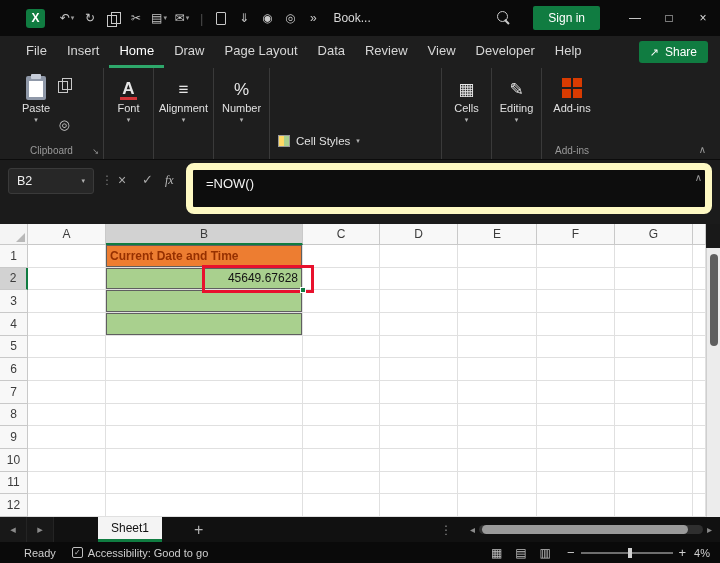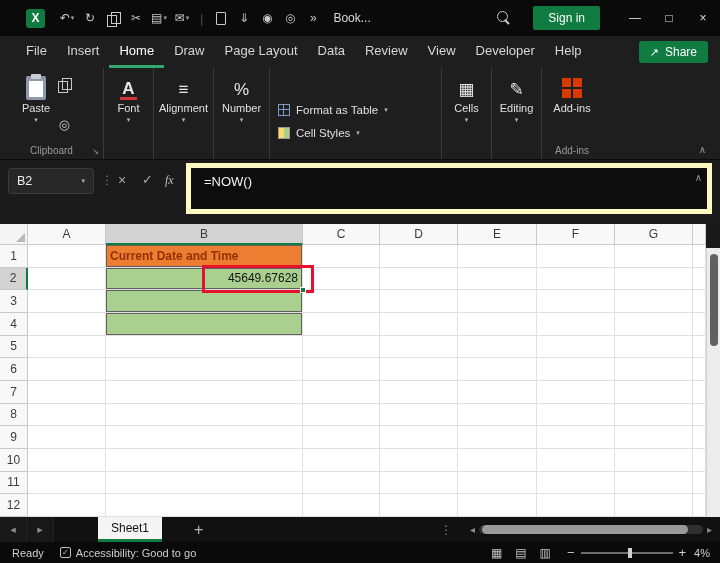--- a/index.html
+++ b/index.html
@@ -49,39 +49,39 @@
   .g-clip .bigbtn { left:14px; right:auto; width:44px; }
   .paste-icon { position:relative; width:20px; height:24px; background:#8f98a8; border-radius:2px; }
   .paste-icon::before { content:""; position:absolute; left:5px; top:-2px; width:10px; height:5px; background:#c6ccd8; border-radius:1px; }
   .paste-icon::after { content:""; position:absolute; left:3px; top:5px; width:14px; height:16px; background:#fff; }
   .clip-small { position:absolute; left:58px; top:10px; display:flex; flex-direction:column; gap:26px; align-items:center; }
   .brush { color:#c9c9c9; font-size:13px; }
   .font-a { font-weight:700; border-bottom:3px solid #D13438; padding:0 2px; line-height:1; }
   .srow { position:absolute; left:8px; right:4px; height:21px; display:flex; align-items:center; gap:6px; }
   .srow .slabel { font-size:11.5px; color:#e0e0e0; white-space:nowrap; }
   .srow .scaret { font-size:7px; color:#b0b0b0; }
-  .r1 { top:8px; } .r2 { top:31px; } .r3 { top:54px; }
+  .r1 { top:8px; } .r2 { top:31px; } .r3 { top:62px; }
   .cf-icon { width:12px; height:12px; background:linear-gradient(135deg,#4472C4 50%,#ED7D31 50%); border:1px solid #9a9a9a; }
   .tbl-icon { width:12px; height:12px; border:1px solid #7a9cc6; background:
       linear-gradient(#7a9cc6,#7a9cc6) 0 4px/12px 1px no-repeat,
       linear-gradient(#7a9cc6,#7a9cc6) 4px 0/1px 12px no-repeat; }
   .cs-icon { width:12px; height:12px; border:1px solid #9a9a9a; background:linear-gradient(90deg,#FFD966 50%,#A9D08E 50%); }
   .addins-icon { display:grid; grid-template-columns:9px 9px; grid-template-rows:9px 9px; gap:2px; margin-bottom:2px; }
   .addins-icon span { background:#D83B01; }
   .ribbon-collapse { position:absolute; right:14px; bottom:4px; font-size:10px; color:#9a9a9a; }
 
   
   .fbar { position:absolute; top:160px; left:0; right:0; height:64px; background:#1b1b1b; }
   .namebox { position:absolute; left:8px; top:8px; width:86px; height:26px; background:#272727; border:1px solid #3a3a3a; border-radius:3px; display:flex; align-items:center; color:#f0f0f0; font-size:12.5px; padding:0 8px; }
   .namebox .nb-caret { margin-left:auto; font-size:7px; color:#b0b0b0; }
   .fb-dots { position:absolute; left:101px; top:13px; color:#787878; font-size:12px; }
   .fb-x { position:absolute; left:118px; top:12px; color:#aaa; font-size:14px; }
   .fb-check { position:absolute; left:142px; top:12px; color:#aaa; font-size:13px; }
   .fb-fx { position:absolute; left:165px; top:13px; color:#bbb; font-size:12px; font-style:italic; font-family:"Liberation Serif", serif; }
-  .finput { position:absolute; left:186px; right:8px; top:3px; height:51px; background:#0d0d0d; border:5px solid #fef9c3; border-radius:0; color:#f2f2f2; font-size:13px; padding:6px 24px 0 13px; }
+  .finput { position:absolute; left:186px; right:8px; top:3px; height:51px; background:#0d0d0d; border:7px solid #fef9c3; border-radius:8px; color:#f2f2f2; font-size:13px; padding:6px 24px 0 13px; }
   .fcollapse { position:absolute; right:18px; top:12px; color:#9a9a9a; font-size:10px; }
 
   
   .grid-wrap { position:absolute; top:224px; left:0; width:706px; height:293px; background:#fff; }
   .sheet-grid { position:absolute; inset:0; display:grid; grid-template-columns:28px 78px 197px 77px 78px 79px 78px 78px 1fr; grid-template-rows:21px repeat(12, 1fr); font-size:12px; }
   .gh { background:#f8f8f8; border-right:1px solid #c9c9c9; border-bottom:1px solid #c9c9c9; display:flex; align-items:center; justify-content:center; color:#3c3c3c; overflow:hidden; }
   .gh.selc { background:#d2d2d2; border-bottom:2px solid #107C41; }
   .gh.selr { background:#d2d2d2; border-right:2px solid #107C41; }
   .corner { position:relative; background:#f4f4f4; }
   .tri { position:absolute; right:2px; bottom:2px; width:0; height:0; border-left:9px solid transparent; border-bottom:9px solid #b8b8b8; }
@@ -103,21 +103,21 @@
   .add-sheet { margin-left:32px; color:#b5b5b5; font-size:16px; }
   .tab-spacer { flex:1; }
   .tab-menu { color:#8a8a8a; margin-right:14px; font-size:12px; }
   .hs-arrow { color:#8a8a8a; font-size:10px; margin:0 4px; }
   .hs-track { width:224px; height:9px; background:#2f2f2f; border-radius:5px; position:relative; }
   .hs-thumb { position:absolute; left:3px; top:0; width:206px; height:9px; background:#9a9a9a; border-radius:5px; }
   .hs-right { margin-right:8px; }
 
   
   .statusbar { position:absolute; top:542px; left:0; right:0; height:21px; background:#0a0a0a; display:flex; align-items:center; color:#cfcfcf; font-size:11px; }
-  .sb-ready { margin-left:12px; }
+  .sb-ready { margin-left:24px; }
   .acc-icon { width:11px; height:11px; border:1px solid #bfbfbf; border-radius:2px; font-size:8px; line-height:9px; text-align:center; color:#bfbfbf; margin:0 5px 0 16px; }
   .sb-views { margin-left:auto; display:flex; gap:13px; font-size:12px; color:#c0c0c0; }
   .zoom-out { margin:0 6px 0 16px; font-size:13px; }
   .zoom-slider { position:relative; width:92px; height:14px; }
   .zoom-track { position:absolute; left:0; right:0; top:6px; height:2px; background:#6e6e6e; }
   .zoom-thumb { position:absolute; left:47px; top:2px; width:4px; height:10px; background:#d0d0d0; }
   .zoom-in { margin:0 8px 0 6px; font-size:13px; }
   .zoom-pct { margin-right:10px; }
 </style>
 </head>
@@ -231,25 +231,20 @@
 
     <div class="rgroup g-num">
       <div class="bigbtn">
         <span class="ricon">%</span>
         <span class="blabel">Number</span>
         <span class="bcaret">▾</span>
       </div>
     </div>
 
     <div class="rgroup g-styles">
-      <div class="srow r2">
-        <span class="tbl-icon"></span>
-        <span class="slabel">Format as Table</span>
-        <span class="scaret">▾</span>
-      </div>
       <div class="srow r3">
         <span class="cs-icon"></span>
         <span class="slabel">Cell Styles</span>
         <span class="scaret">▾</span>
       </div>
     </div>
 
     <div class="rgroup g-cells">
       <div class="bigbtn">
         <span class="ricon">▦</span>

